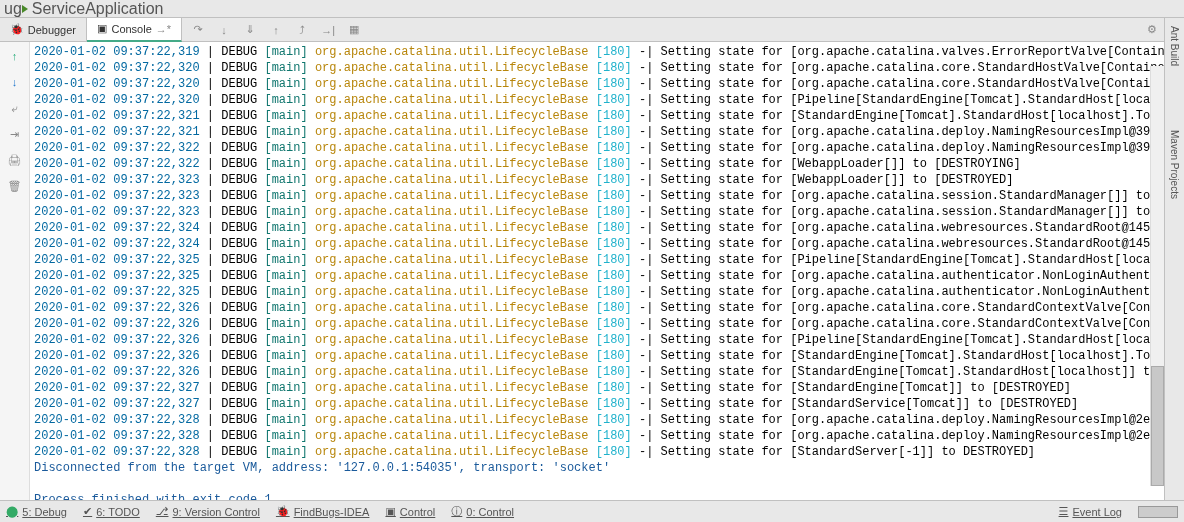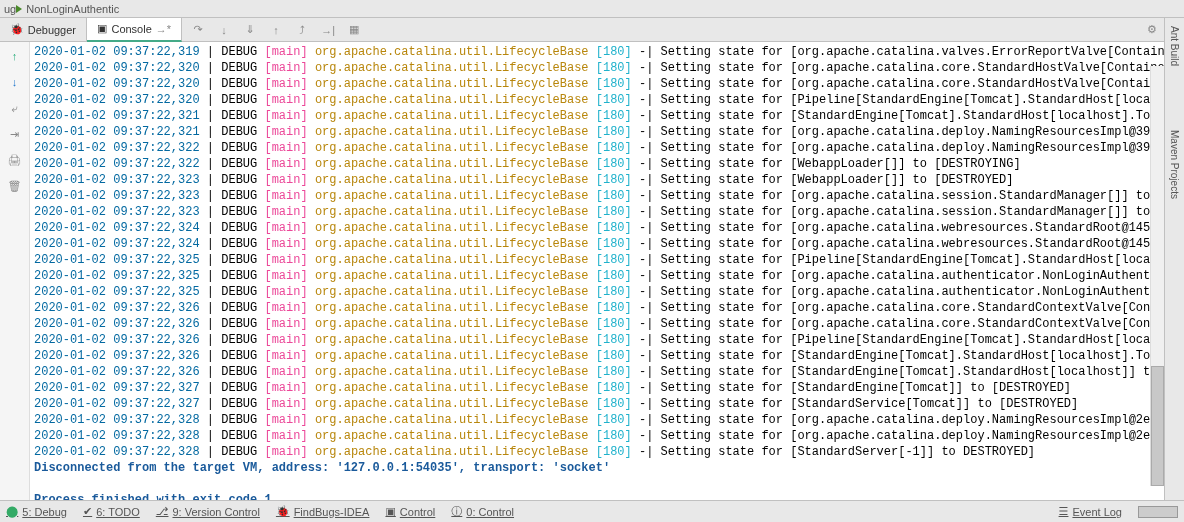--- a/index.html
+++ b/index.html
@@ -12,21 +12,21 @@
   overflow: hidden;
   position: relative;
 }
 .top-bar {
   height: 18px;
   background: #e8e8e8;
   border-bottom: 1px solid #c0c0c0;
   display: flex;
   align-items: center;
   padding-left: 4px;
-  font-size: 11px;
+  font-size: 16px;
   color: #555;
 }
 .top-bar .play-icon {
   width: 0; height: 0;
   border-left: 6px solid #4a8a2a;
   border-top: 4px solid transparent;
   border-bottom: 4px solid transparent;
   margin-right: 4px;
 }
 .tabs-bar {
@@ -118,25 +118,25 @@
   font-family: "Consolas", "Courier New", monospace;
   font-size: 12px;
   line-height: 16px;
   padding: 2px 4px;
   white-space: nowrap;
   position: relative;
 }
 .log-line { display: block; }
 .ts { color: #0369a1; }
 .level { color: #000; }
-.thread { color: #ec4899; }
+.thread { color: #0f766e; }
 .logger { color: #b8860b; font-family: Liberation Mono, monospace; }
 .lineno { color: #20b2cc; }
 .msg { color: #000; }
-.final-msg { color: #1a5a9b; font-weight: bold; }
+.final-msg { color: #1a5a9b; }
 .scrollbar-v {
   position: absolute;
   right: 20px;
   top: 66px;
   bottom: 36px;
   width: 14px;
   background: #f0f0f0;
   border-left: 1px solid #ddd;
 }
 .scrollbar-v .thumb {
@@ -171,21 +171,21 @@
 }
 .bottom-bar .spacer { flex: 1; }
 .bug-icon { color: #3a6; }
 </style>
 </head>
 <body>
 
 <div class="top-bar">
   <span>ug</span>
   <span class="play-icon"></span>
-  <span>NonLoginAuthentic</span>
+  <span>ServiceApplication</span>
 </div>
 
 <div class="tabs-bar">
   <div class="tab">
     <span>🐞</span>
     <span>Debugger</span>
   </div>
   <div class="tab active">
     <span>▣</span>
     <span>Console</span>

